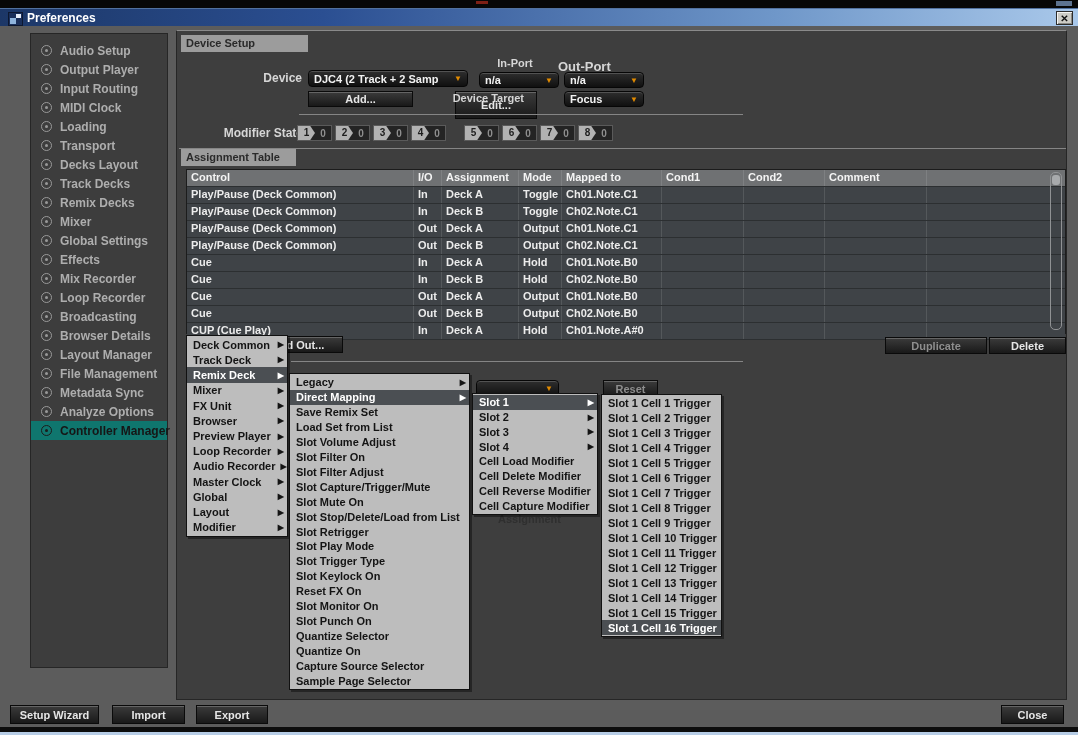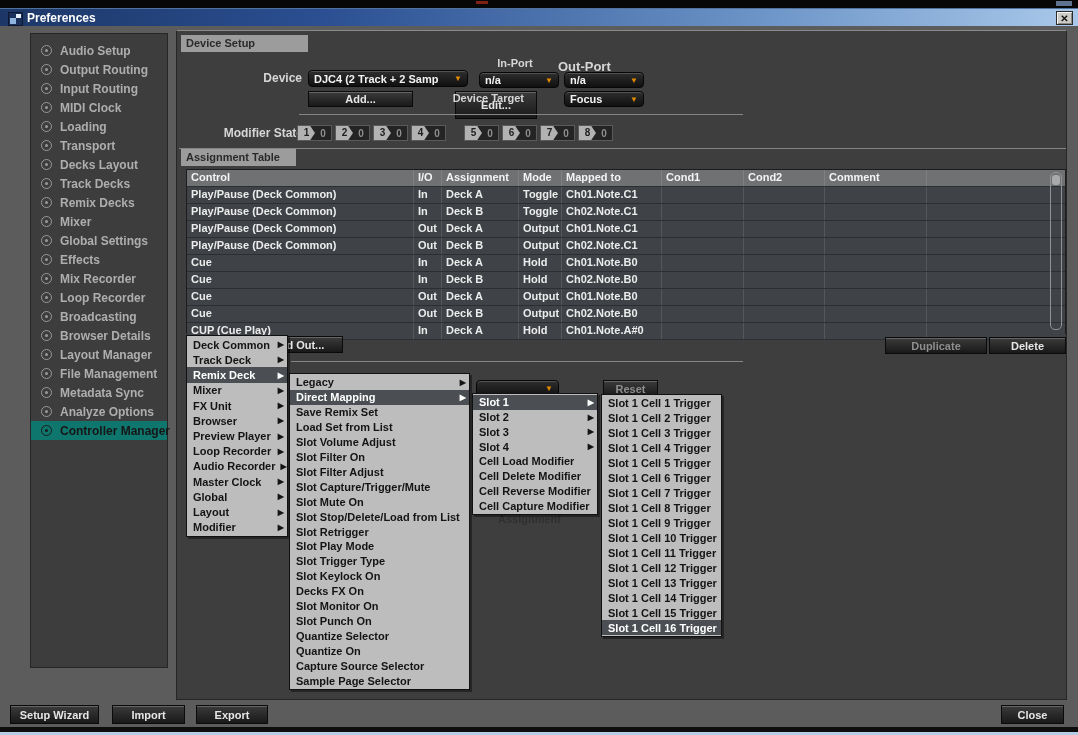--- a/index.html
+++ b/index.html
@@ -123,21 +123,21 @@
     <div class="side-item">
         <span class="bullet">
             <span class="dot"></span>
           </span>
         <span class="side-label">Audio Setup</span>
       </div>
         <div class="side-item">
         <span class="bullet">
             <span class="dot"></span>
           </span>
-        <span class="side-label">Output Routing</span>
+        <span class="side-label">Output Player</span>
       </div>
         <div class="side-item">
         <span class="bullet">
             <span class="dot"></span>
           </span>
         <span class="side-label">Input Routing</span>
       </div>
         <div class="side-item">
         <span class="bullet">
             <span class="dot"></span>
@@ -545,21 +545,21 @@
     </div>
       <div class="menu-item">
       <span>Slot Trigger Type</span>
       <span class="mi-arrow" style="visibility: hidden;"></span>
     </div>
       <div class="menu-item">
       <span>Slot Keylock On</span>
       <span class="mi-arrow" style="visibility: hidden;"></span>
     </div>
       <div class="menu-item">
-      <span>Decks FX On</span>
+      <span>Reset FX On</span>
       <span class="mi-arrow" style="visibility: hidden;"></span>
     </div>
       <div class="menu-item">
       <span>Slot Monitor On</span>
       <span class="mi-arrow" style="visibility: hidden;"></span>
     </div>
       <div class="menu-item">
       <span>Slot Punch On</span>
       <span class="mi-arrow" style="visibility: hidden;"></span>
     </div>

